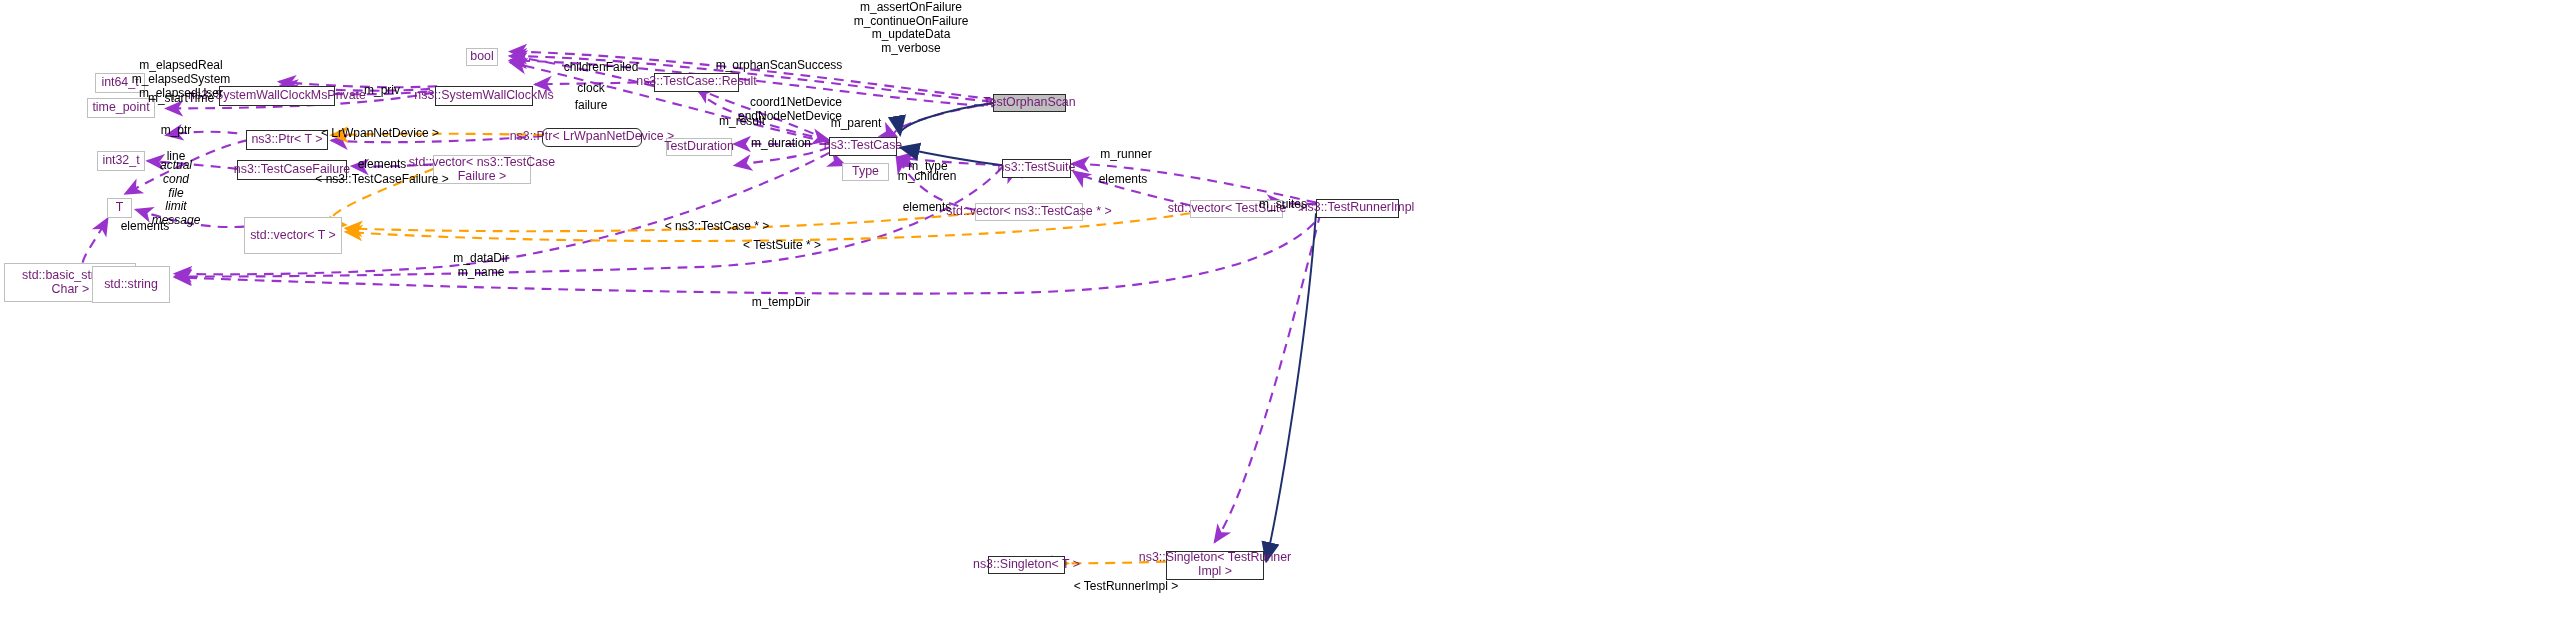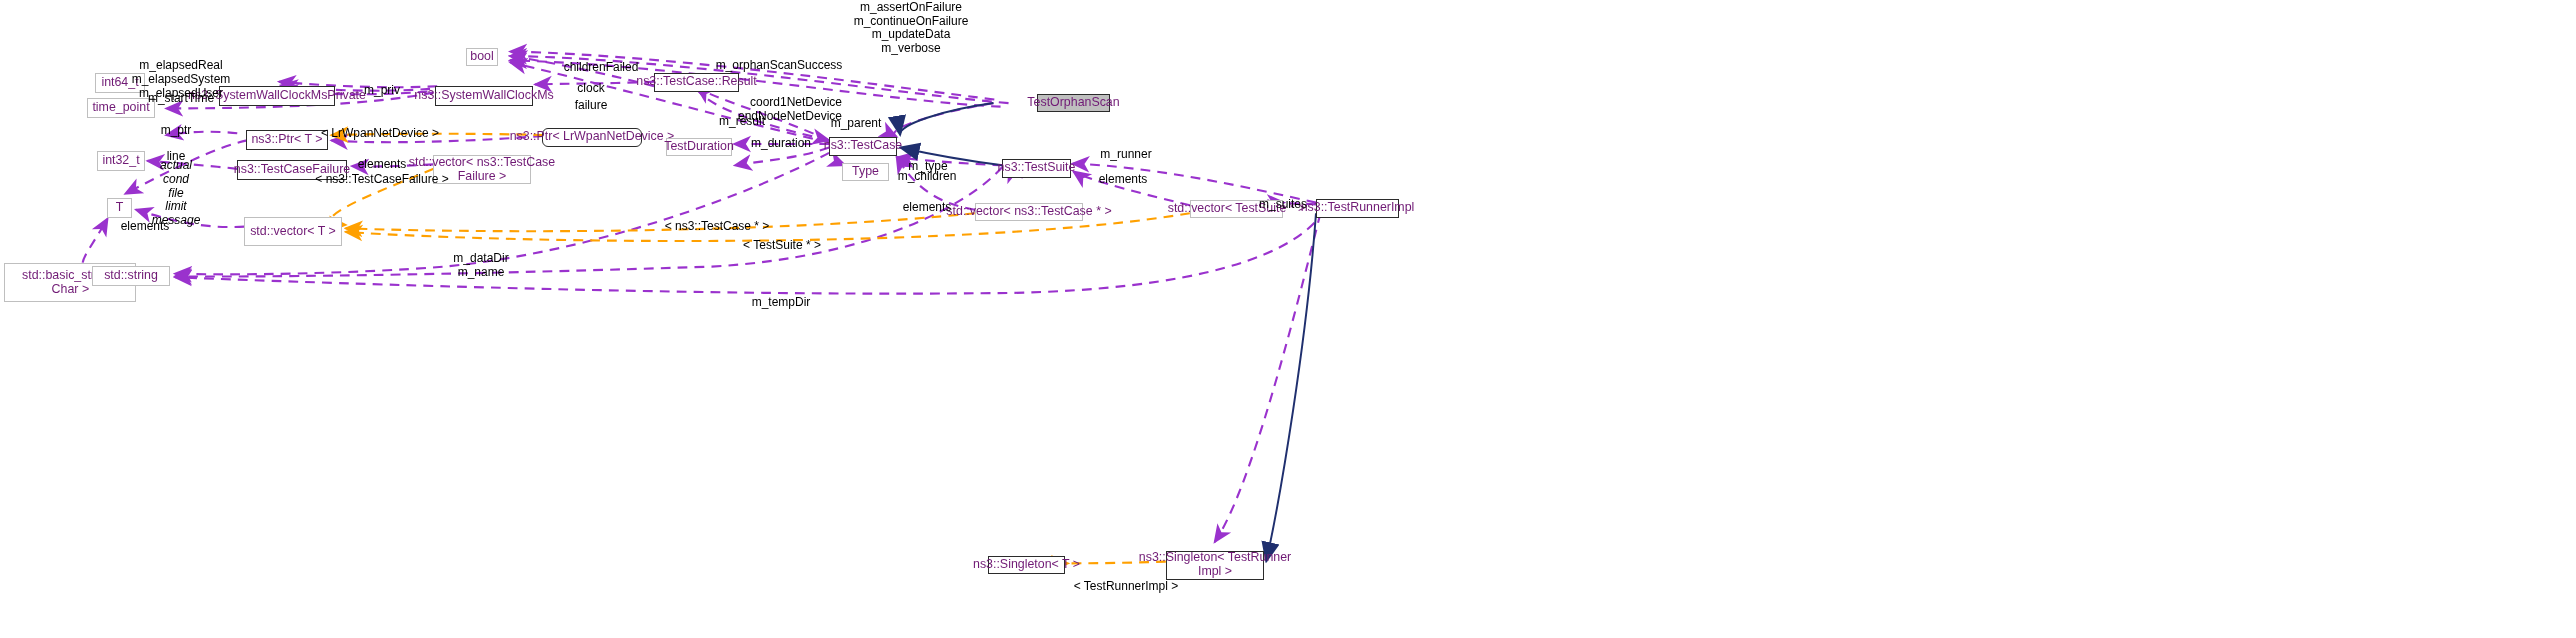--- a/index.html
+++ b/index.html
@@ -4,21 +4,21 @@
 <style>
   html,body{margin:0;padding:0;background:#ffffff;}
   #canvas{position:relative;width:2576px;height:638px;background:#ffffff;
           font-family:"Liberation Sans", sans-serif;overflow:hidden;}
   svg#edges{position:absolute;left:0;top:0;width:2576px;height:638px;pointer-events:none;}
   .node{position:absolute;box-sizing:border-box;display:flex;align-items:center;
         justify-content:center;text-align:center;line-height:1.12;
         font-family:"Liberation Sans", sans-serif;color:#701a75;white-space:pre;}
   .node.plain{border:0.9px solid #bfbfbf;background:#ffffff;font-size:12.4px;}
   .node.strong{border:1.4px solid #2b2b2b;background:#ffffff;font-size:12.4px;}
-  .node.current{border:1.4px solid #2b2b2b;background:#bfbfbf;font-size:12.4px;margin-left:44px;}
+  .node.current{border:1.4px solid #2b2b2b;background:#bfbfbf;font-size:12.4px;}
   .elabel{position:absolute;font-size:12px;color:#000000;text-align:center;
           line-height:1.15;white-space:pre;transform:translateX(-50%);
           font-family:"Liberation Sans", sans-serif;}
 </style>
 </head>
 <body>
 
 <div id="canvas">
 
   <svg id="edges" viewBox="0 0 2897 718">
@@ -83,26 +83,26 @@
       <path d="M104,310 L157,310"></path>
       <path d="M1117,116 C1060,124 1010,140 1012,152"></path>
       <path d="M1127,186 C1080,180 1030,170 1012,166"></path>
       <path d="M1480,240 C1470,380 1440,560 1424,632"></path>
     </g>
   </svg>
 
   <div id="nodes">
       <div class="node plain" style="left: 4.4px; top: 263px; width: 132px; height: 39px;">std::basic_string&lt;
 Char &gt;</div>
-      <div class="node plain" style="left: 92px; top: 266px; width: 78px; height: 20px;">std::string</div>
+      <div class="node plain" style="left: 92px; top: 266px; width: 78px; height: 37px;">std::string</div>
       <div class="node plain" style="left: 95px; top: 73px; width: 50px; height: 19.6px;">int64_t</div>
       <div class="node plain" style="left: 87px; top: 98px; width: 68px; height: 19.6px;">time_point</div>
       <div class="node plain" style="left: 97px; top: 151px; width: 48px; height: 19.6px;">int32_t</div>
       <div class="node plain" style="left: 107px; top: 198px; width: 25px; height: 19.6px;">T</div>
-      <div class="node plain" style="left: 244px; top: 217px; width: 98px; height: 29px;">std::vector&lt; T &gt;</div>
+      <div class="node plain" style="left: 244px; top: 217px; width: 98px; height: 37px;">std::vector&lt; T &gt;</div>
       <div class="node strong" style="left: 237px; top: 160px; width: 110px; height: 19.6px;">ns3::TestCaseFailure</div>
       <div class="node strong" style="left: 246px; top: 130px; width: 82px; height: 19.6px;">ns3::Ptr&lt; T &gt;</div>
       <div class="node strong" style="left: 219px; top: 86px; width: 116px; height: 19.6px;">ns3::SystemWallClockMsPrivate</div>
       <div class="node strong" style="left: 435px; top: 86px; width: 98px; height: 19.6px;">ns3::SystemWallClockMs</div>
       <div class="node plain" style="left: 433px; top: 155px; width: 98px; height: 29px;">std::vector&lt; ns3::TestCase
 Failure &gt;</div>
       <div class="node plain" style="left: 466px; top: 48px; width: 32px; height: 18px;">bool</div>
       <div class="node strong" style="left: 654px; top: 73px; width: 85px; height: 18.7px;">ns3::TestCase::Result</div>
       <div class="node strong" style="left: 542px; top: 128px; width: 100px; height: 18.7px; border-radius: 6px;">ns3::Ptr&lt; LrWpanNetDevice &gt;</div>
       <div class="node plain" style="left: 666px; top: 138px; width: 66px; height: 18px;">TestDuration</div>

